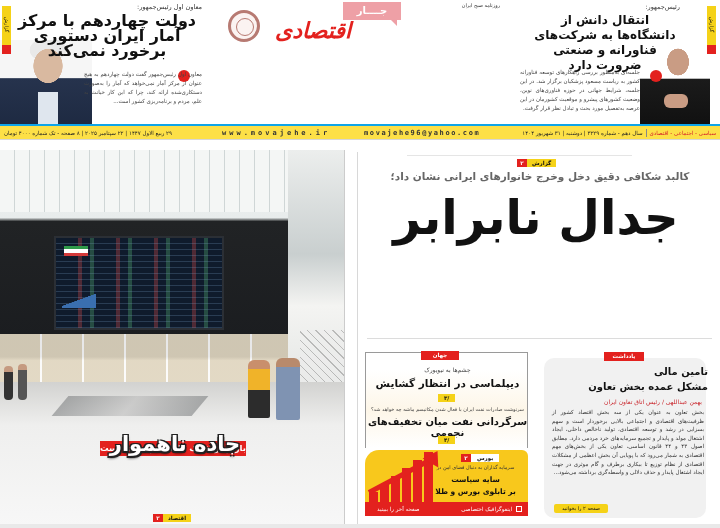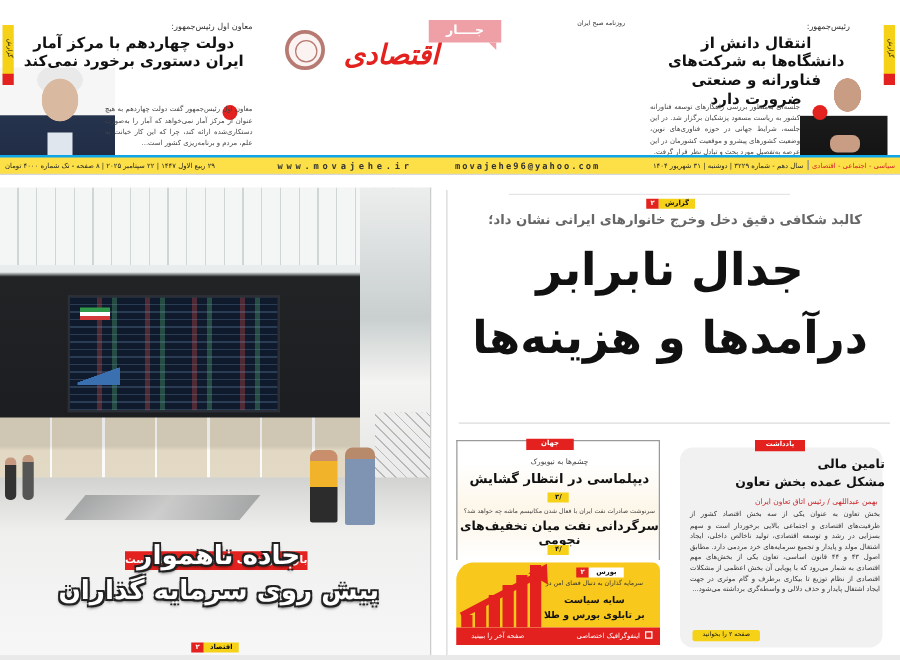--- a/index.html
+++ b/index.html
@@ -1,31 +1,31 @@
 <!DOCTYPE html>
 <html><head>
 <meta charset="utf-8">
 <style>
   * { box-sizing: border-box; margin: 0; padding: 0; }
   html, body { width: 720px; height: 528px; overflow: hidden; background: #ffffff; }
   body { font-family: "DejaVu Sans", sans-serif; color: #111; position: relative; direction: ltr; }
   .rtl { direction: rtl; }
 
   
-  .masthead { position: absolute; left: 0; top: 14px; width: 720px; height: 124px; background: #fff; }
+  .masthead { position: absolute; left: 0; top: 0; width: 720px; height: 124px; background: #fff; }
 
   .side-tab { position: absolute; top: 6px; width: 9px; height: 40px; background: #f5d218; }
   .side-tab .num { position: absolute; bottom: -8px; left: 0; width: 9px; height: 9px; background: #e3211e; }
   .side-tab.left { left: 2px; }
   .side-tab.right { right: 4px; }
   .side-tab .lbl { position: absolute; top: 2px; left: 0; width: 9px; height: 34px; font-size: 5px; writing-mode: vertical-rl; color: #111; overflow: hidden; line-height: 9px; text-align: center; }
 
   .story-left { position: absolute; left: 0; top: 0; width: 210px; height: 124px; }
   .story-left .kicker { position: absolute; right: 8px; top: 3px; font-size: 6.5px; color: #333; }
-  .story-left .head { position: absolute; right: 8px; top: 13px; width: 190px; font-size: 12px; font-weight: bold; line-height: 15px; text-align: center; color: #111; }
+  .story-left .head { position: absolute; right: 8px; top: 13px; width: 190px; font-size: 16px; font-weight: bold; line-height: 15px; text-align: center; color: #111; }
   .story-left .body { position: absolute; right: 8px; top: 70px; width: 118px; font-size: 5.5px; line-height: 9px; color: #444; text-align: justify; }
   .story-left .quote-badge { position: absolute; left: 178px; top: 70px; width: 12px; height: 12px; border-radius: 50%; background: #e3211e; }
   .photo-left { position: absolute; left: 0; top: 40px; width: 92px; height: 84px;
     background: radial-gradient(ellipse 24px 28px at 48px 26px, #d9b9a0 60%, transparent 62%),
                 radial-gradient(ellipse 30px 20px at 48px 10px, #e9e9e9 60%, transparent 62%),
                 linear-gradient(180deg, #f6f6f6 0%, #f6f6f6 45%, #26334d 46%, #1e2a42 100%); }
   .photo-left .shirt { position: absolute; left: 38px; top: 52px; width: 20px; height: 32px; background: #dfe6ee; }
 
   .logo { position: absolute; left: 210px; top: 0; width: 290px; height: 104px; }
   .logo .tagline { position: absolute; right: 0; top: 2px; font-size: 5px; color: #333; }
@@ -81,21 +81,21 @@
   
   .ptag { display: inline-flex; height: 8px; font-size: 5.5px; line-height: 8px; direction: ltr; }
   .ptag .n { background: #e3211e; color: #fff; width: 10px; text-align: center; font-weight: bold; }
   .ptag .l { background: #f5d218; color: #111; padding: 0 5px; font-weight: bold; }
 
   
   .lead { position: absolute; left: 352px; top: 150px; width: 368px; height: 180px; }
   .lead .rule { position: absolute; left: 55px; top: 5px; width: 225px; height: 1px; background: #e5e5e5; }
   .lead .page-tag { position: absolute; left: 165px; top: 9px; }
   .lead .kicker { position: absolute; right: 10px; top: 20px; width: 340px; text-align: center; font-size: 10.5px; font-weight: bold; color: #666; direction: rtl; }
-  .lead .title { position: absolute; left: 0; top: 40px; width: 368px; text-align: center; font-size: 36px; font-weight: 900; line-height: 54px; color: #111; direction: rtl; letter-spacing: -1px; }
+  .lead .title { position: absolute; left: 0; top: 40px; width: 368px; text-align: center; font-size: 48px; font-weight: 900; line-height: 54px; color: #111; direction: rtl; letter-spacing: -1px; }
   .lead .bottom-rule { position: absolute; left: 15px; top: 188px; width: 345px; height: 1px; background: #dcdcdc; }
 
   .col-divider { position: absolute; left: 357px; top: 152px; width: 1px; height: 374px; background: #d8d8d8; }
 
   
   .mid { position: absolute; left: 365px; top: 352px; width: 163px; height: 174px; }
   .mid .box { position: absolute; left: 0; top: 0; width: 163px; height: 96px; border: 1px solid #9a9a9a; border-bottom: none; background: linear-gradient(180deg, #fff 0%, #fff 18%, #fdf6e8 60%, #fff 100%); }
   .mid .section-tag { position: absolute; left: 55px; top: -2px; width: 38px; height: 9px; background: #e3211e; color: #fff; font-size: 5.5px; text-align: center; line-height: 9px; font-weight: bold; }
   .mid .item1-kicker { position: absolute; left: 0; top: 13px; width: 163px; text-align: center; font-size: 6px; color: #444; direction: rtl; }
   .mid .item1-head { position: absolute; left: 0; top: 24px; width: 163px; text-align: center; font-size: 10.5px; font-weight: bold; color: #111; direction: rtl; }
@@ -194,40 +194,38 @@
   <div class="floor"></div>
   <div class="floor-tile"></div>
   <div class="person4"></div>
   <div class="person3"></div>
   <div class="person1"></div>
   <div class="person2"></div>
 
   <div class="kicker-bar">بازار در شوک ماشه فرو رفته است</div>
   <div class="title">
     <div>جاده ناهموار</div>
-    <div>پیش روی سرمایه گذاران</div>
   </div>
 </div>
 <div class="ptag" style="position:absolute;left:153px;top:514px;">
   <span class="n">۲</span>
   <span class="l">اقتصاد</span>
 </div>
 
 <div class="col-divider"></div>
 
 <div class="lead">
   <div class="rule"></div>
   <div class="ptag page-tag">
     <span class="n">۲</span>
     <span class="l">گزارش</span>
   </div>
   <div class="kicker">کالبد شکافی دقیق دخل وخرج خانوارهای ایرانی نشان داد؛</div>
   <div class="title">
     <div>جدال نابرابر</div>
-    <div>درآمدها و هزینه‌ها</div>
   </div>
   <div class="bottom-rule"></div>
 </div>
 
 <div class="mid">
   <div class="box">
     <div class="section-tag">جهان</div>
     <div class="item1-kicker">چشم‌ها به نیویورک</div>
     <div class="item1-head">دیپلماسی در انتظار گشایش</div>
     <div class="ptag yellow-only item1-tag">

